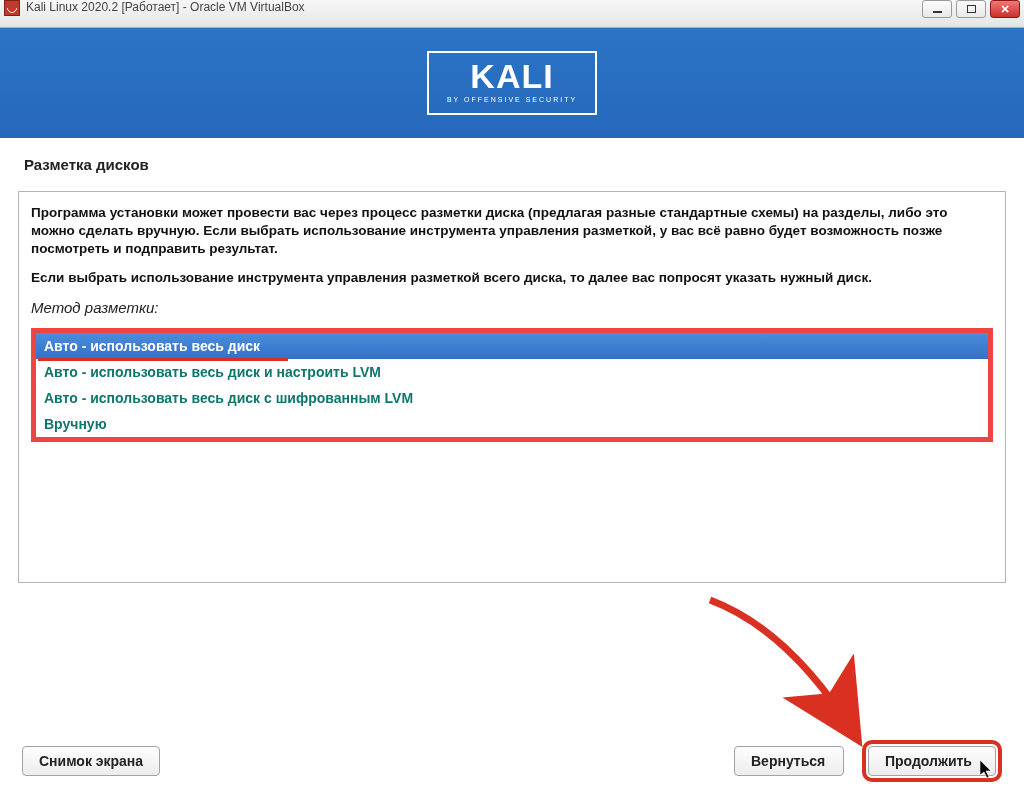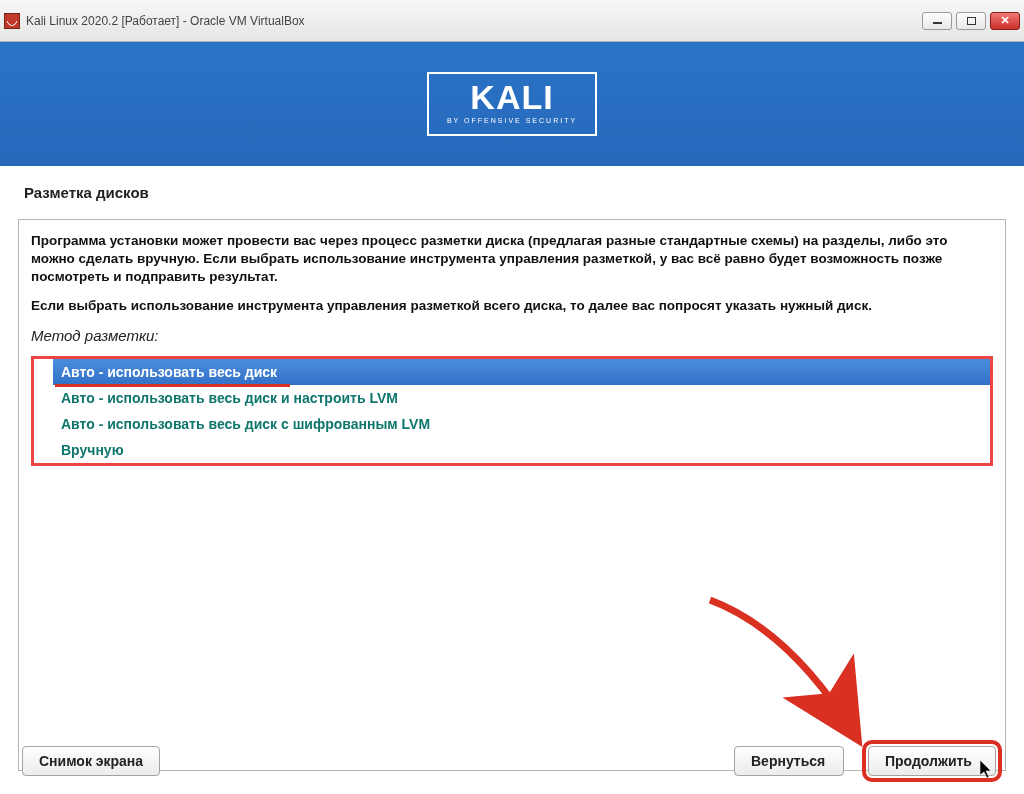--- a/index.html
+++ b/index.html
@@ -5,25 +5,25 @@
     * { box-sizing: border-box; margin: 0; padding: 0; }
     body {
       font-family: "Segoe UI", Tahoma, Arial, sans-serif;
       background: #fff;
       width: 1024px;
       height: 794px;
       overflow: hidden;
       position: relative;
     }
     .titlebar {
-      height: 42px;
+      height: 28px;
       background: linear-gradient(to bottom, #f7f7f7, #e5e5e5);
       border-bottom: 1px solid #b0b0b0;
       display: flex;
-      align-items: center;
+      align-items: flex-start;
       padding: 0 4px;
       font-size: 12px;
       color: #444;
     }
     .titlebar-icon {
       width: 16px; height: 16px;
       background: #c0392b;
       border: 1px solid #7a2319;
       margin-right: 6px;
       position: relative;
@@ -56,21 +56,21 @@
       background: linear-gradient(to bottom, #f07875, #c9302c);
       border-color: #8b1a1a;
       color: #fff;
       font-weight: bold;
     }
     .win-btn .min { width: 9px; height: 0; border-top: 2px solid #333; margin-top: 5px;}
     .win-btn .max { width: 9px; height: 8px; border: 1.5px solid #333; }
     .win-btn .x { font-size: 11px; font-weight:bold; }
 
     .banner {
-      height: 124px;
+      height: 110px;
       background: linear-gradient(to bottom, #2a74c6, #2768bb);
       display: flex;
       align-items: center;
       justify-content: center;
     }
     .kali-logo {
       border: 2.5px solid #fff;
       padding: 6px 18px 10px 18px;
       text-align: center;
       color: #fff;
@@ -92,42 +92,41 @@
       padding: 18px 24px 10px 24px;
       font-size: 15px;
       font-weight: bold;
       color: #222;
     }
 
     .content-box {
       margin: 8px 18px 0 18px;
       border: 1px solid #b5b5b5;
       background: #fff;
-      height: 552px;
+      height: 392px;
       padding: 12px 12px;
       position: relative;
     }
     .description {
       font-size: 13.5px;
       font-weight: bold;
       line-height: 1.35;
       color: #111;
       margin-bottom: 12px;
     }
     .description p { margin-bottom: 10px; }
     .label {
       font-style: italic;
       font-size: 15px;
       color: #222;
       margin-bottom: 12px;
     }
     .option-list {
-      border: 3px solid #ef4444;
+      border: 5px solid #ef4444;
       background: #fff;
-      padding-left: 19px;
     }
     .option {
       padding: 5px 8px;
       font-size: 14px;
       font-weight: bold;
       color: #0f766e;
       cursor: pointer;
     }
     .option.selected {
       background: linear-gradient(to bottom, #4b8ddc, #3271c8);

